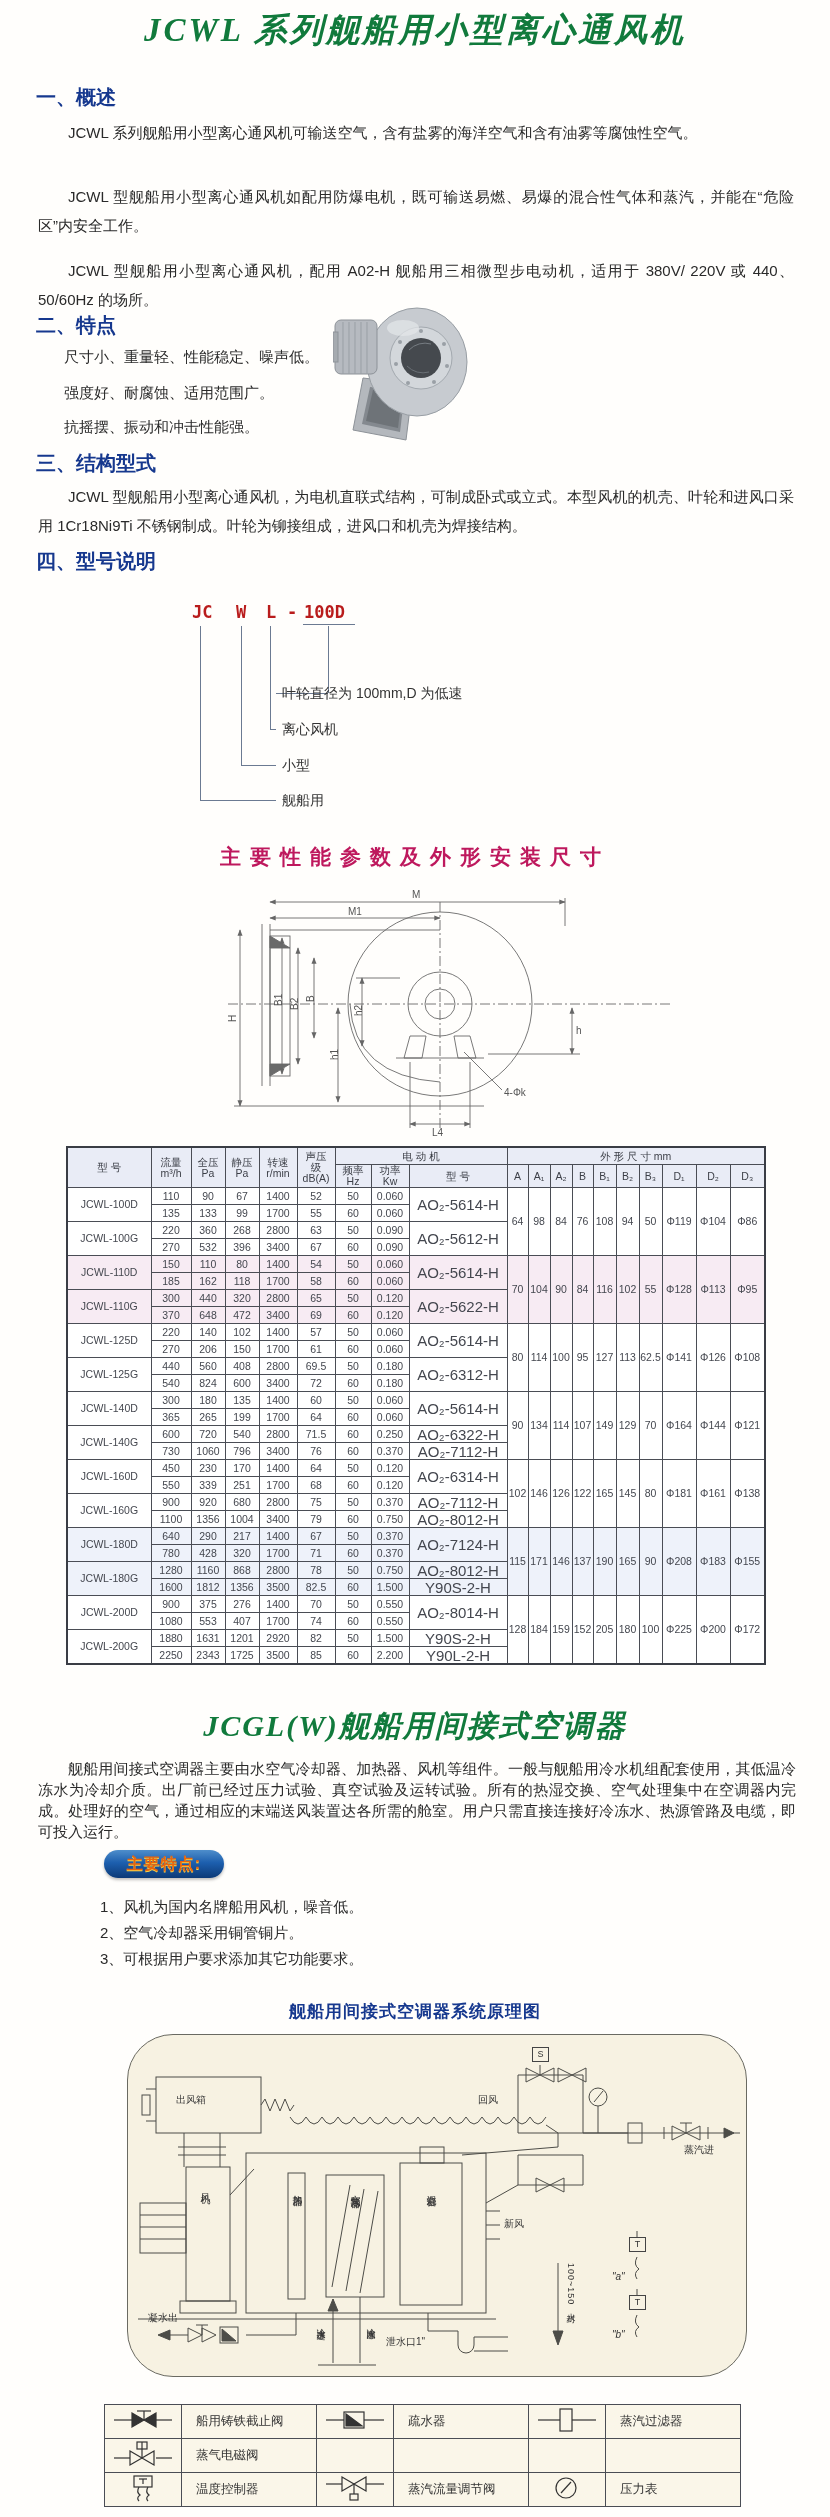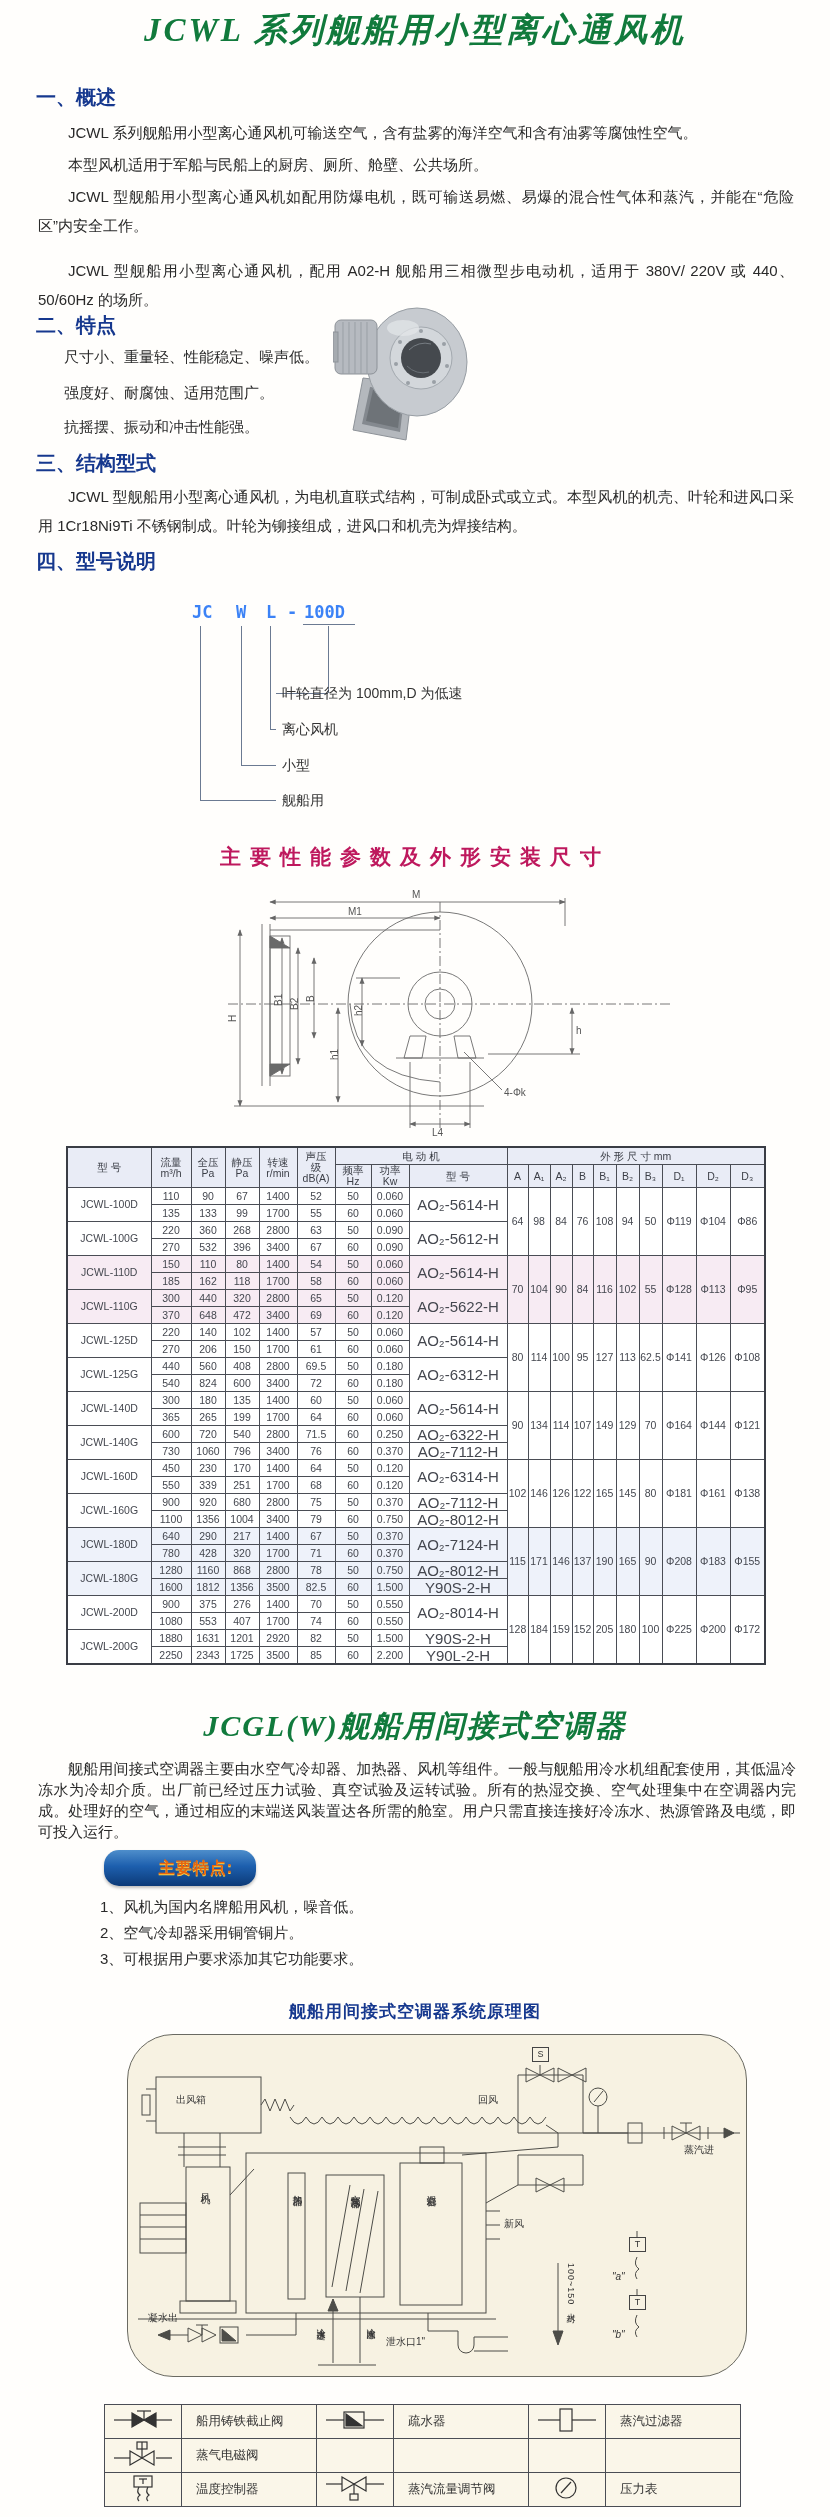--- a/index.html
+++ b/index.html
@@ -10,21 +10,21 @@
     font-family:"Liberation Serif",serif;font-style:italic;font-weight:bold;
     font-size:33px;color:#117a3c;letter-spacing:3px;}
   .sec-heading{position:absolute;left:36px;font-size:20px;font-weight:bold;color:#16388e;}
   .para{position:absolute;left:38px;width:756px;font-size:15px;color:#2a2a2a;
     line-height:29px;text-align:justify;text-indent:2em;}
   .feat-line{position:absolute;left:64px;font-size:15px;color:#2a2a2a;}
   
   .fan-photo{position:absolute;left:333px;top:286px;width:136px;height:166px;}
   
   .model-diagram{position:absolute;left:0;top:598px;width:830px;height:238px;}
-  .code-char{position:absolute;top:4px;font-size:17px;color:#3b82f6;font-weight:bold;font-family:"DejaVu Sans Mono",monospace;}
+  .code-char{position:absolute;top:4px;font-size:17px;color:#b91c1c;font-weight:bold;font-family:"DejaVu Sans Mono",monospace;}
   .vline{position:absolute;width:0;border-left:1px solid #6b7a92;}
   .hline{position:absolute;height:0;border-top:1px solid #6b7a92;}
   .callout{position:absolute;left:282px;font-size:14px;color:#333;}
   .code-underline{position:absolute;border-top:1px solid #6b7a92;}
   
   .perf-title{position:absolute;top:843px;left:0;width:100%;text-align:center;
     font-size:21px;font-weight:bold;color:#be185d;letter-spacing:9px;}
   
   .dim-drawing{position:absolute;left:110px;top:886px;width:610px;height:252px;}
   
@@ -35,23 +35,23 @@
   .perf-table thead th{background:#e9ecf6;font-weight:normal;color:#3c3f47;}
   .perf-table{border:2px solid #3a3d45;}
   .model-cell{font-size:10.5px;}
   .motor-cell{font-size:15px;}
   
   .jcgl-title{position:absolute;top:1706px;left:0;width:100%;text-align:center;
     font-family:"Liberation Serif",serif;font-style:italic;font-weight:bold;
     font-size:30px;color:#117a3c;letter-spacing:2px;}
   .jcgl-intro{position:absolute;left:38px;top:1758px;width:758px;font-size:15px;
     line-height:21px;text-align:justify;text-indent:2em;color:#2a2a2a;}
-  .feat-badge{position:absolute;left:104px;top:1850px;width:120px;height:36px;border-radius:15px;
+  .feat-badge{position:absolute;left:104px;top:1850px;width:120px;height:28px;border-radius:15px;
     background:linear-gradient(180deg,#4e8ecb 0%,#1d5fae 45%,#0c3a77 100%);
-    box-shadow:0 2px 3px rgba(0,0,0,.25);display:flex;align-items:center;justify-content:center;padding-left:32px;}
+    box-shadow:0 2px 3px rgba(0,0,0,.25);display:flex;align-items:center;justify-content:center;}
   .feat-badge span{font-size:16px;font-weight:bold;color:#e8650e;
     text-shadow:0 1px 0 #f7d74a;letter-spacing:1px;}
   .jcgl-feat{position:absolute;left:100px;font-size:15px;color:#2a2a2a;}
   .diagram-title{position:absolute;top:2000px;left:0;width:100%;text-align:center;
     font-size:17px;font-weight:bold;color:#16388e;letter-spacing:1px;}
   
   .sys-box{position:absolute;left:127px;top:2034px;width:618px;height:341px;
     border:1.5px solid #6a6a62;border-radius:46px;background:#f7f2e2;}
   .sys-label{position:absolute;font-size:10px;color:#333;white-space:nowrap;}
   .sys-label.v{writing-mode:vertical-rl;letter-spacing:1px;}
@@ -67,21 +67,20 @@
 </style>
 </head>
 <body>
 
 <div class="page">
 
   <div class="main-title">JCWL 系列舰船用小型离心通风机</div>
 
   <div class="sec-heading" style="top:84px;">一、概述</div>
   <div class="para" style="top:118px;">JCWL 系列舰船用小型离心通风机可输送空气，含有盐雾的海洋空气和含有油雾等腐蚀性空气。</div>
-  <div class="para" style="top:150px;">本型风机适用于军船与民船上的厨房、厕所、舱壁、公共场所。</div>
   <div class="para" style="top:182px;">JCWL 型舰船用小型离心通风机如配用防爆电机，既可输送易燃、易爆的混合性气体和蒸汽，并能在“危险区”内安全工作。</div>
   <div class="para" style="top:256px;">JCWL 型舰船用小型离心通风机，配用 A02-H 舰船用三相微型步电动机，适用于 380V/ 220V 或 440、50/60Hz 的场所。</div>
 
   <div class="sec-heading" style="top:312px;">二、特点</div>
   <div class="feat-line" style="top:348px;">尺寸小、重量轻、性能稳定、噪声低。</div>
   <div class="feat-line" style="top:384px;">强度好、耐腐蚀、适用范围广。</div>
   <div class="feat-line" style="top:418px;">抗摇摆、振动和冲击性能强。</div>
 
   <div class="fan-photo">
     <svg width="136" height="166" viewBox="0 0 136 166">

